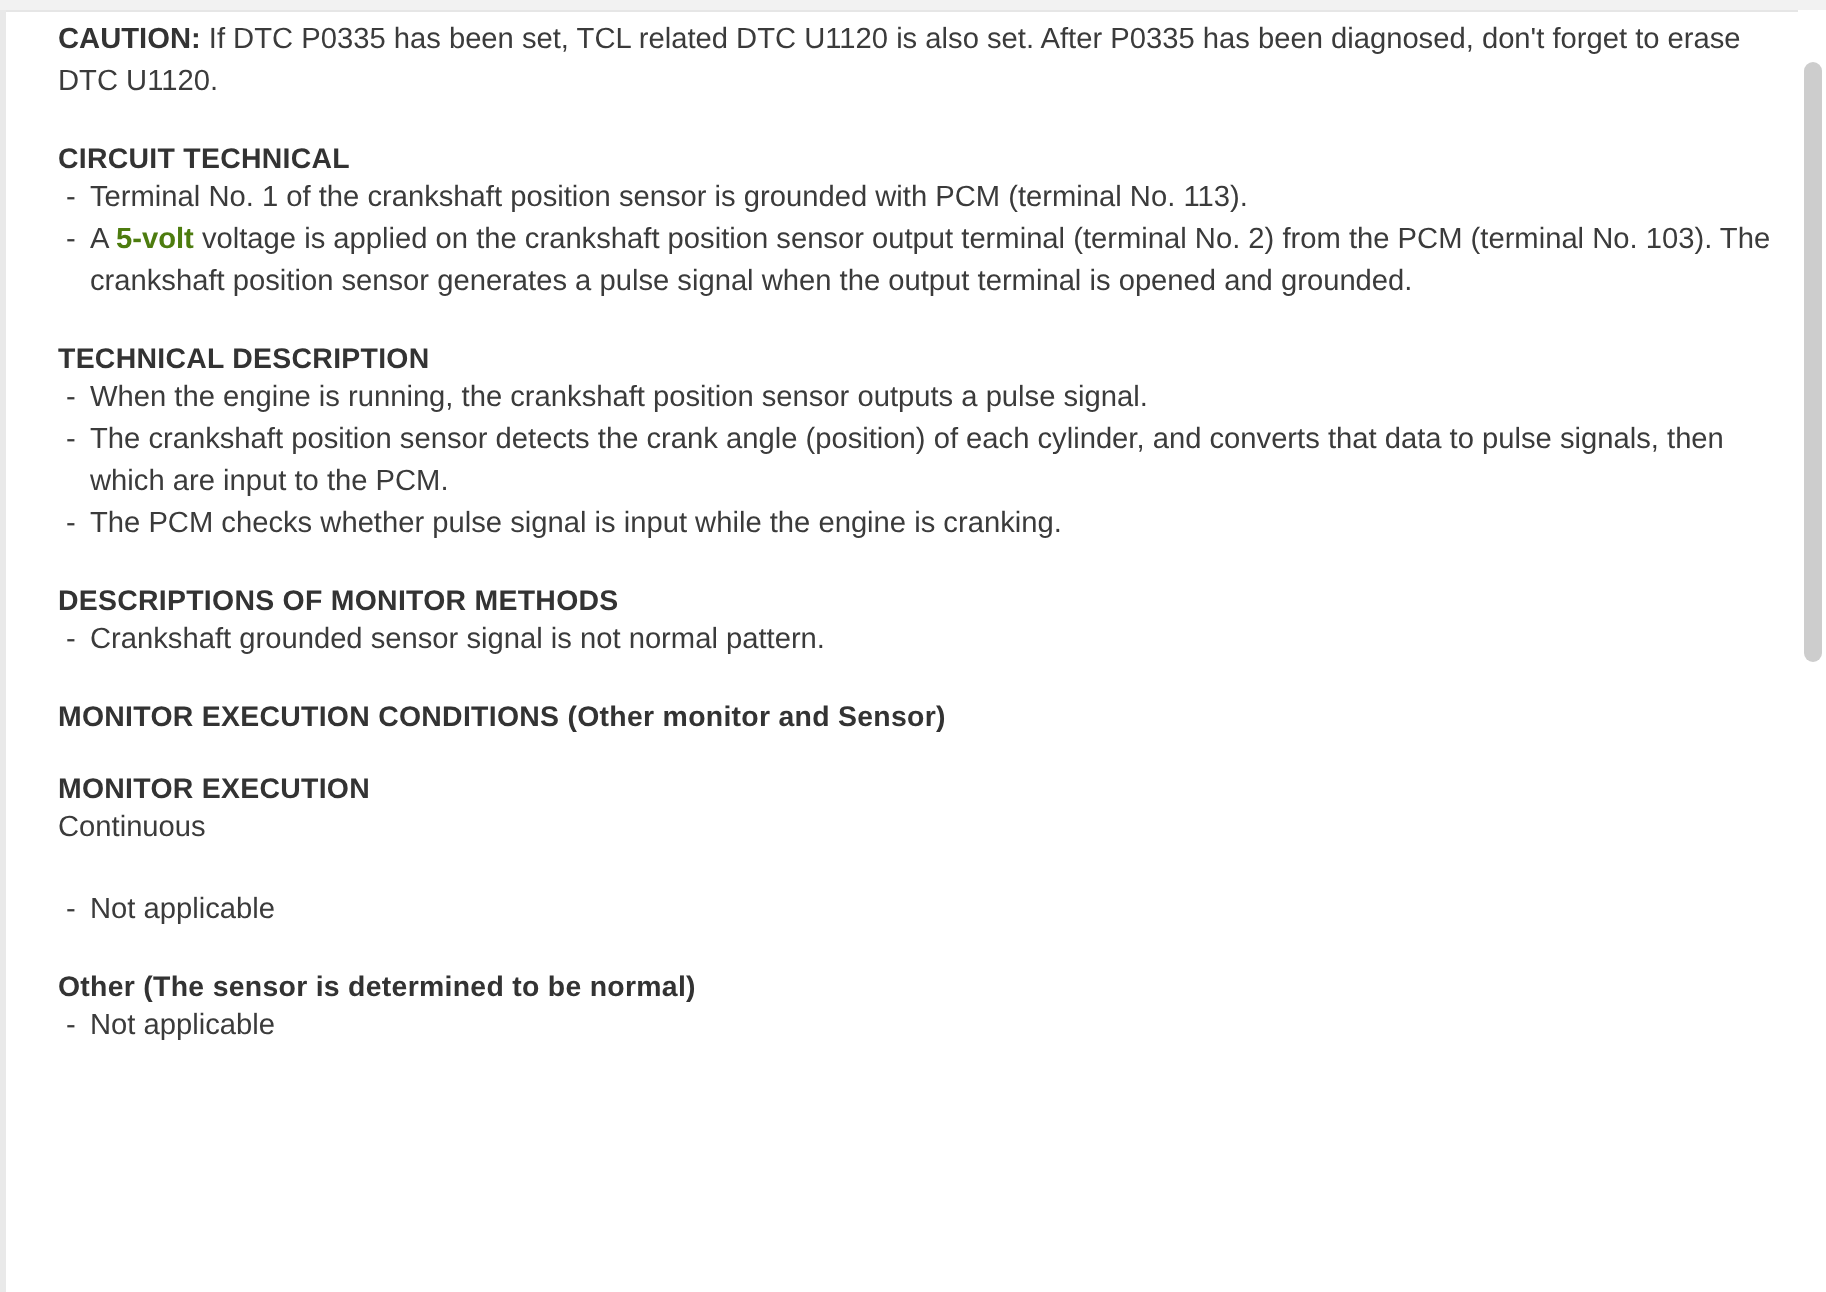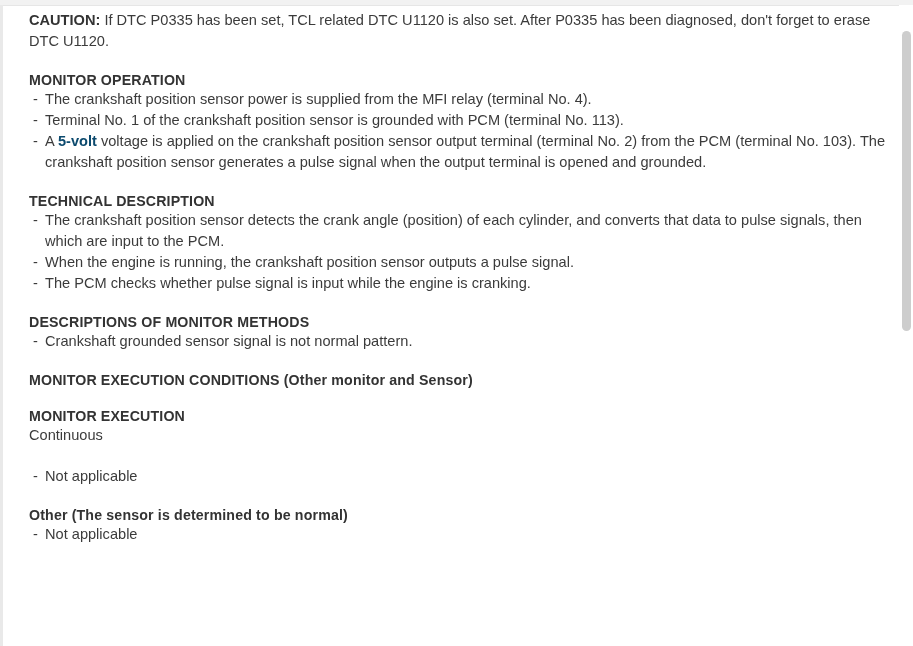--- a/index.html
+++ b/index.html
@@ -100,48 +100,47 @@
     content: "-";
     position: absolute;
     left: 4px;
     top: 0;
     color: #3b3b3b;
   }
   .plain {
     font-size: 14.6px;
     line-height: 21px;
   }
-  b, strong { color: #0c4a6e; }
+  b, strong { color: #4d7c0f; }
 </style>
 </head>
 <body>
 
 <div class="page">
 
   <div class="top-strip"></div>
   <div class="left-rule"></div>
 
   <div class="content">
 
     <p class="caution"><b>CAUTION:</b><span> If DTC P0335 has been set, TCL related DTC U1120 is also set. After P0335 has been diagnosed, don't forget to erase DTC U1120.</span></p>
 
     <div class="block">
-      <div class="heading">MONITOR OPERATION</div>
+      <div class="heading">CIRCUIT TECHNICAL</div>
       <ul class="dashlist">
-        <li>The crankshaft position sensor power is supplied from the MFI relay (terminal No. 4).</li>
         <li>Terminal No. 1 of the crankshaft position sensor is grounded with PCM (terminal No. 113).</li>
         <li>A <b>5-volt</b> voltage is applied on the crankshaft position sensor output terminal (terminal No. 2) from the PCM (terminal No. 103). The crankshaft position sensor generates a pulse signal when the output terminal is opened and grounded.</li>
       </ul>
     </div>
 
     <div class="block">
       <div class="heading">TECHNICAL DESCRIPTION</div>
       <ul class="dashlist">
+        <li>When the engine is running, the crankshaft position sensor outputs a pulse signal.</li>
         <li>The crankshaft position sensor detects the crank angle (position) of each cylinder, and converts that data to pulse signals, then which are input to the PCM.</li>
-        <li>When the engine is running, the crankshaft position sensor outputs a pulse signal.</li>
         <li>The PCM checks whether pulse signal is input while the engine is cranking.</li>
       </ul>
     </div>
 
     <div class="block">
       <div class="heading">DESCRIPTIONS OF MONITOR METHODS</div>
       <ul class="dashlist">
         <li>Crankshaft grounded sensor signal is not normal pattern.</li>
       </ul>
     </div>

